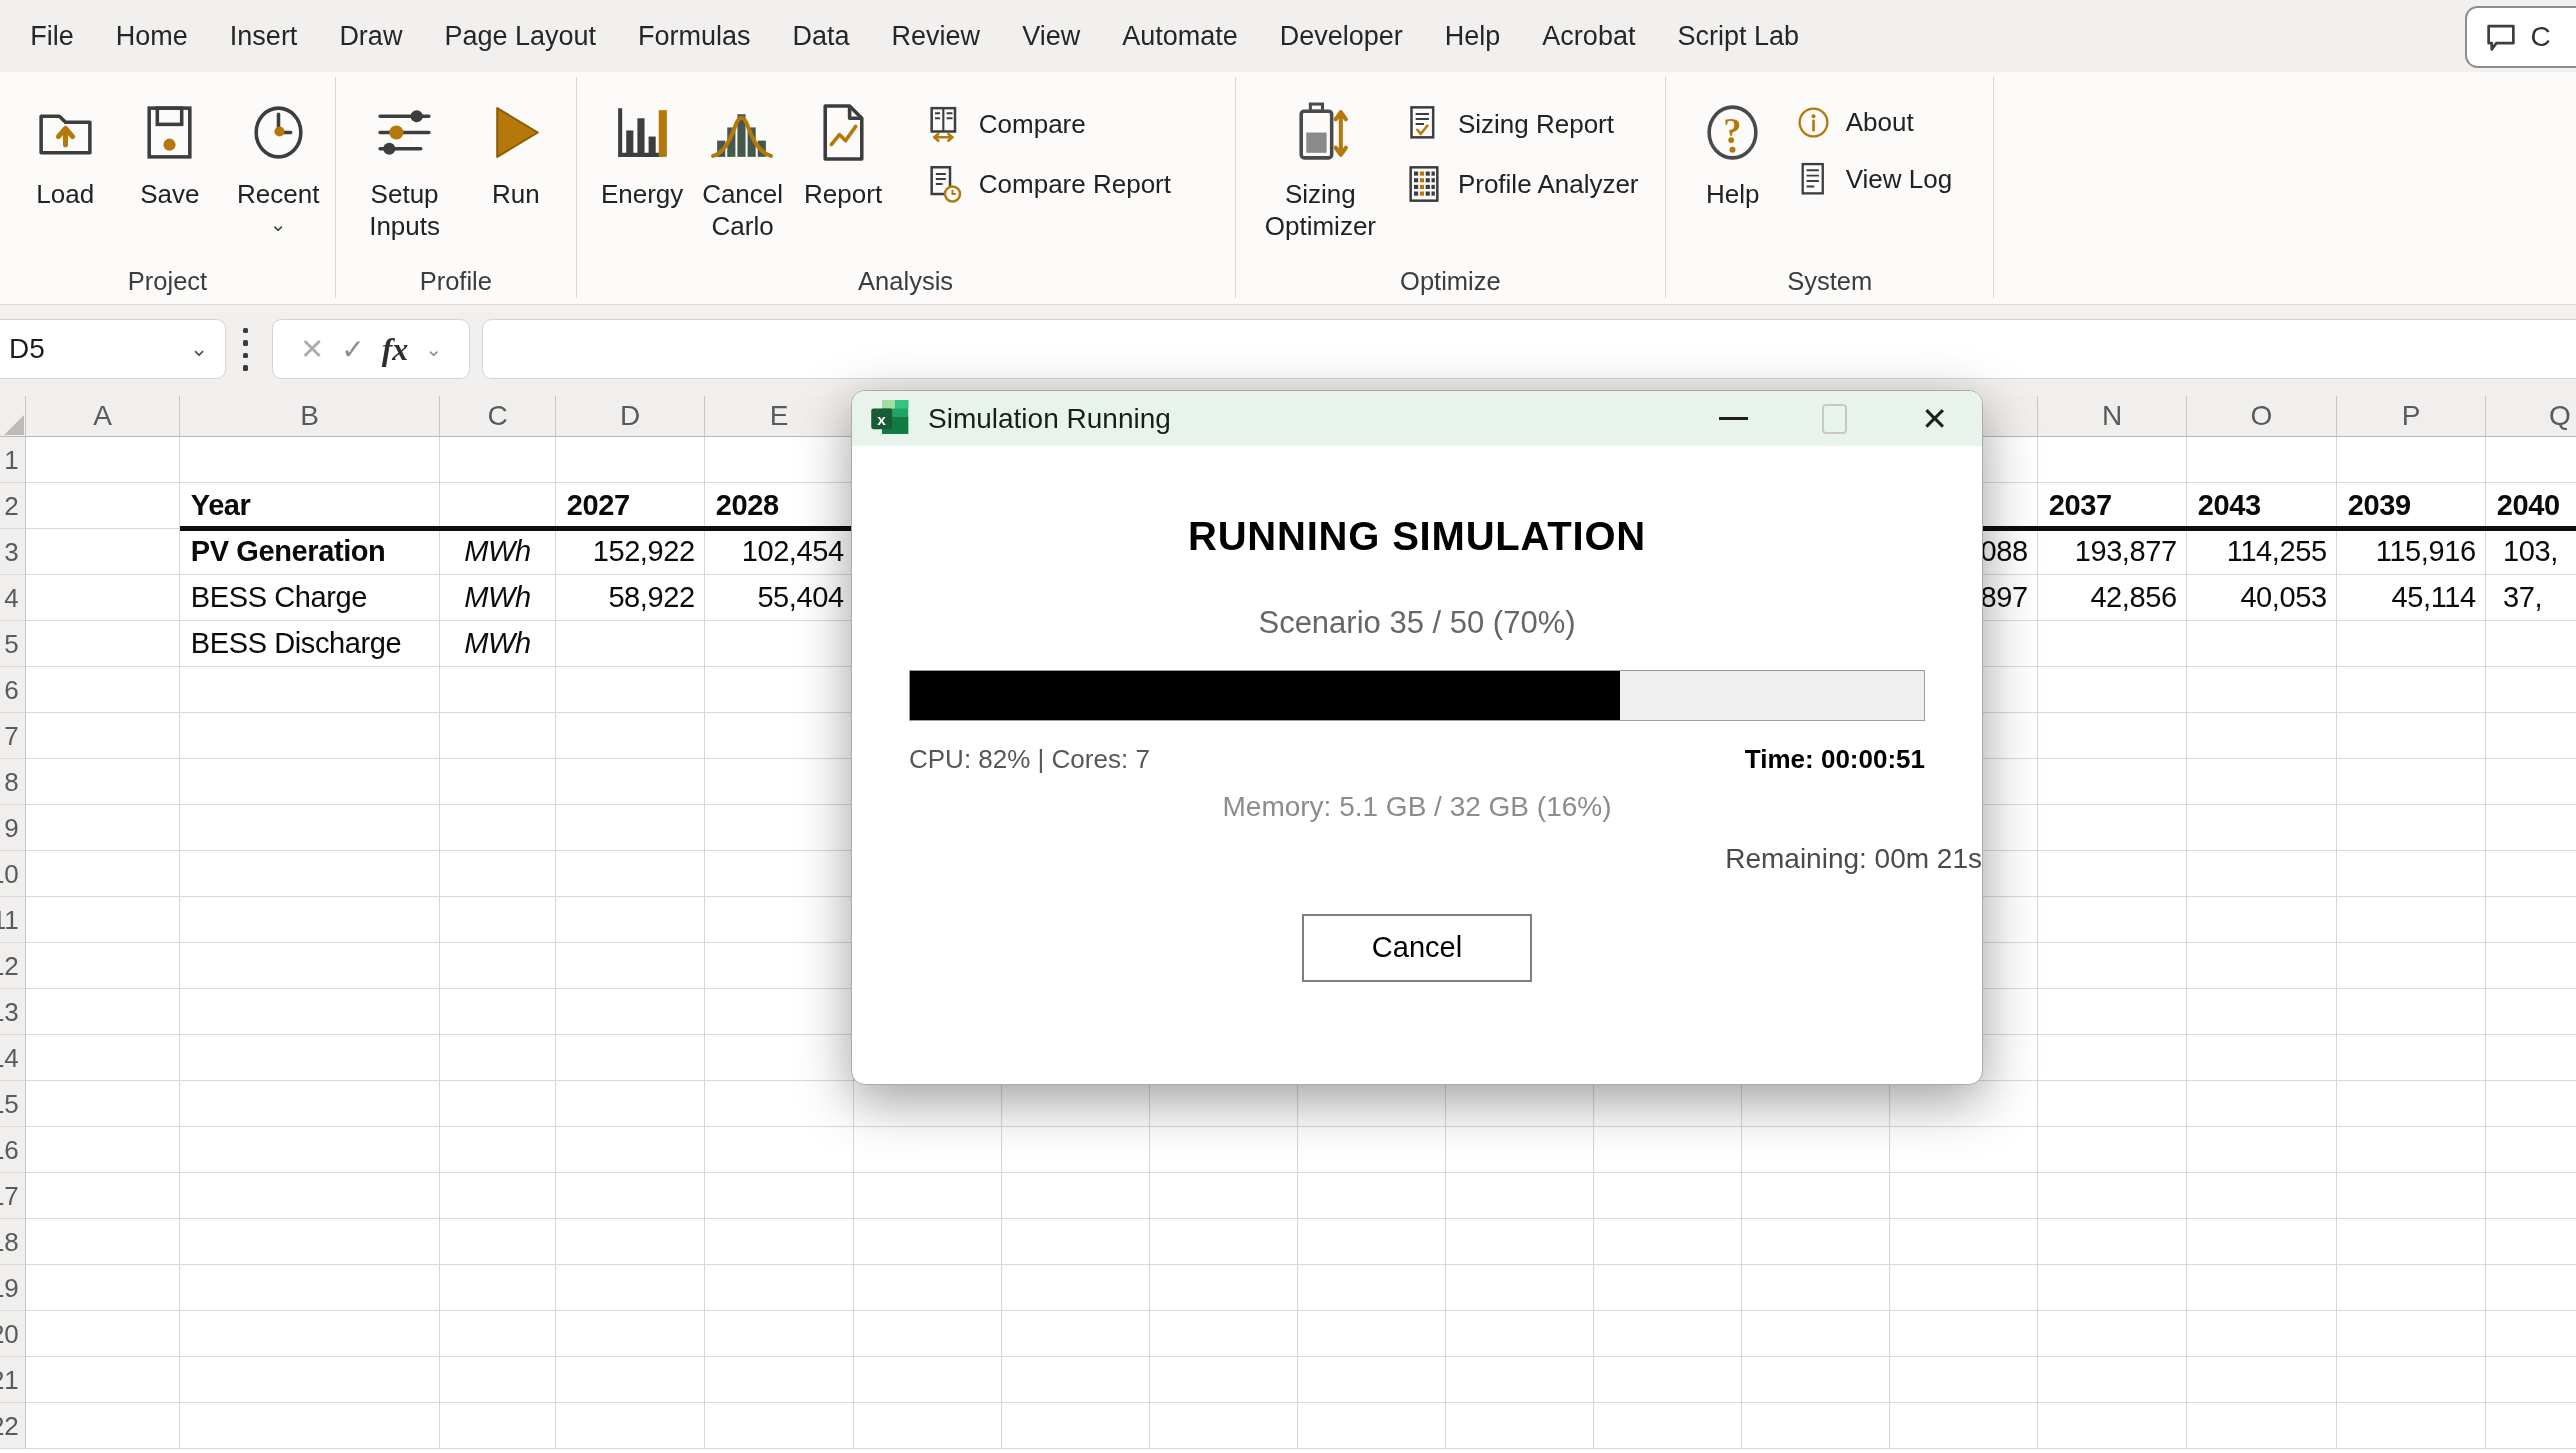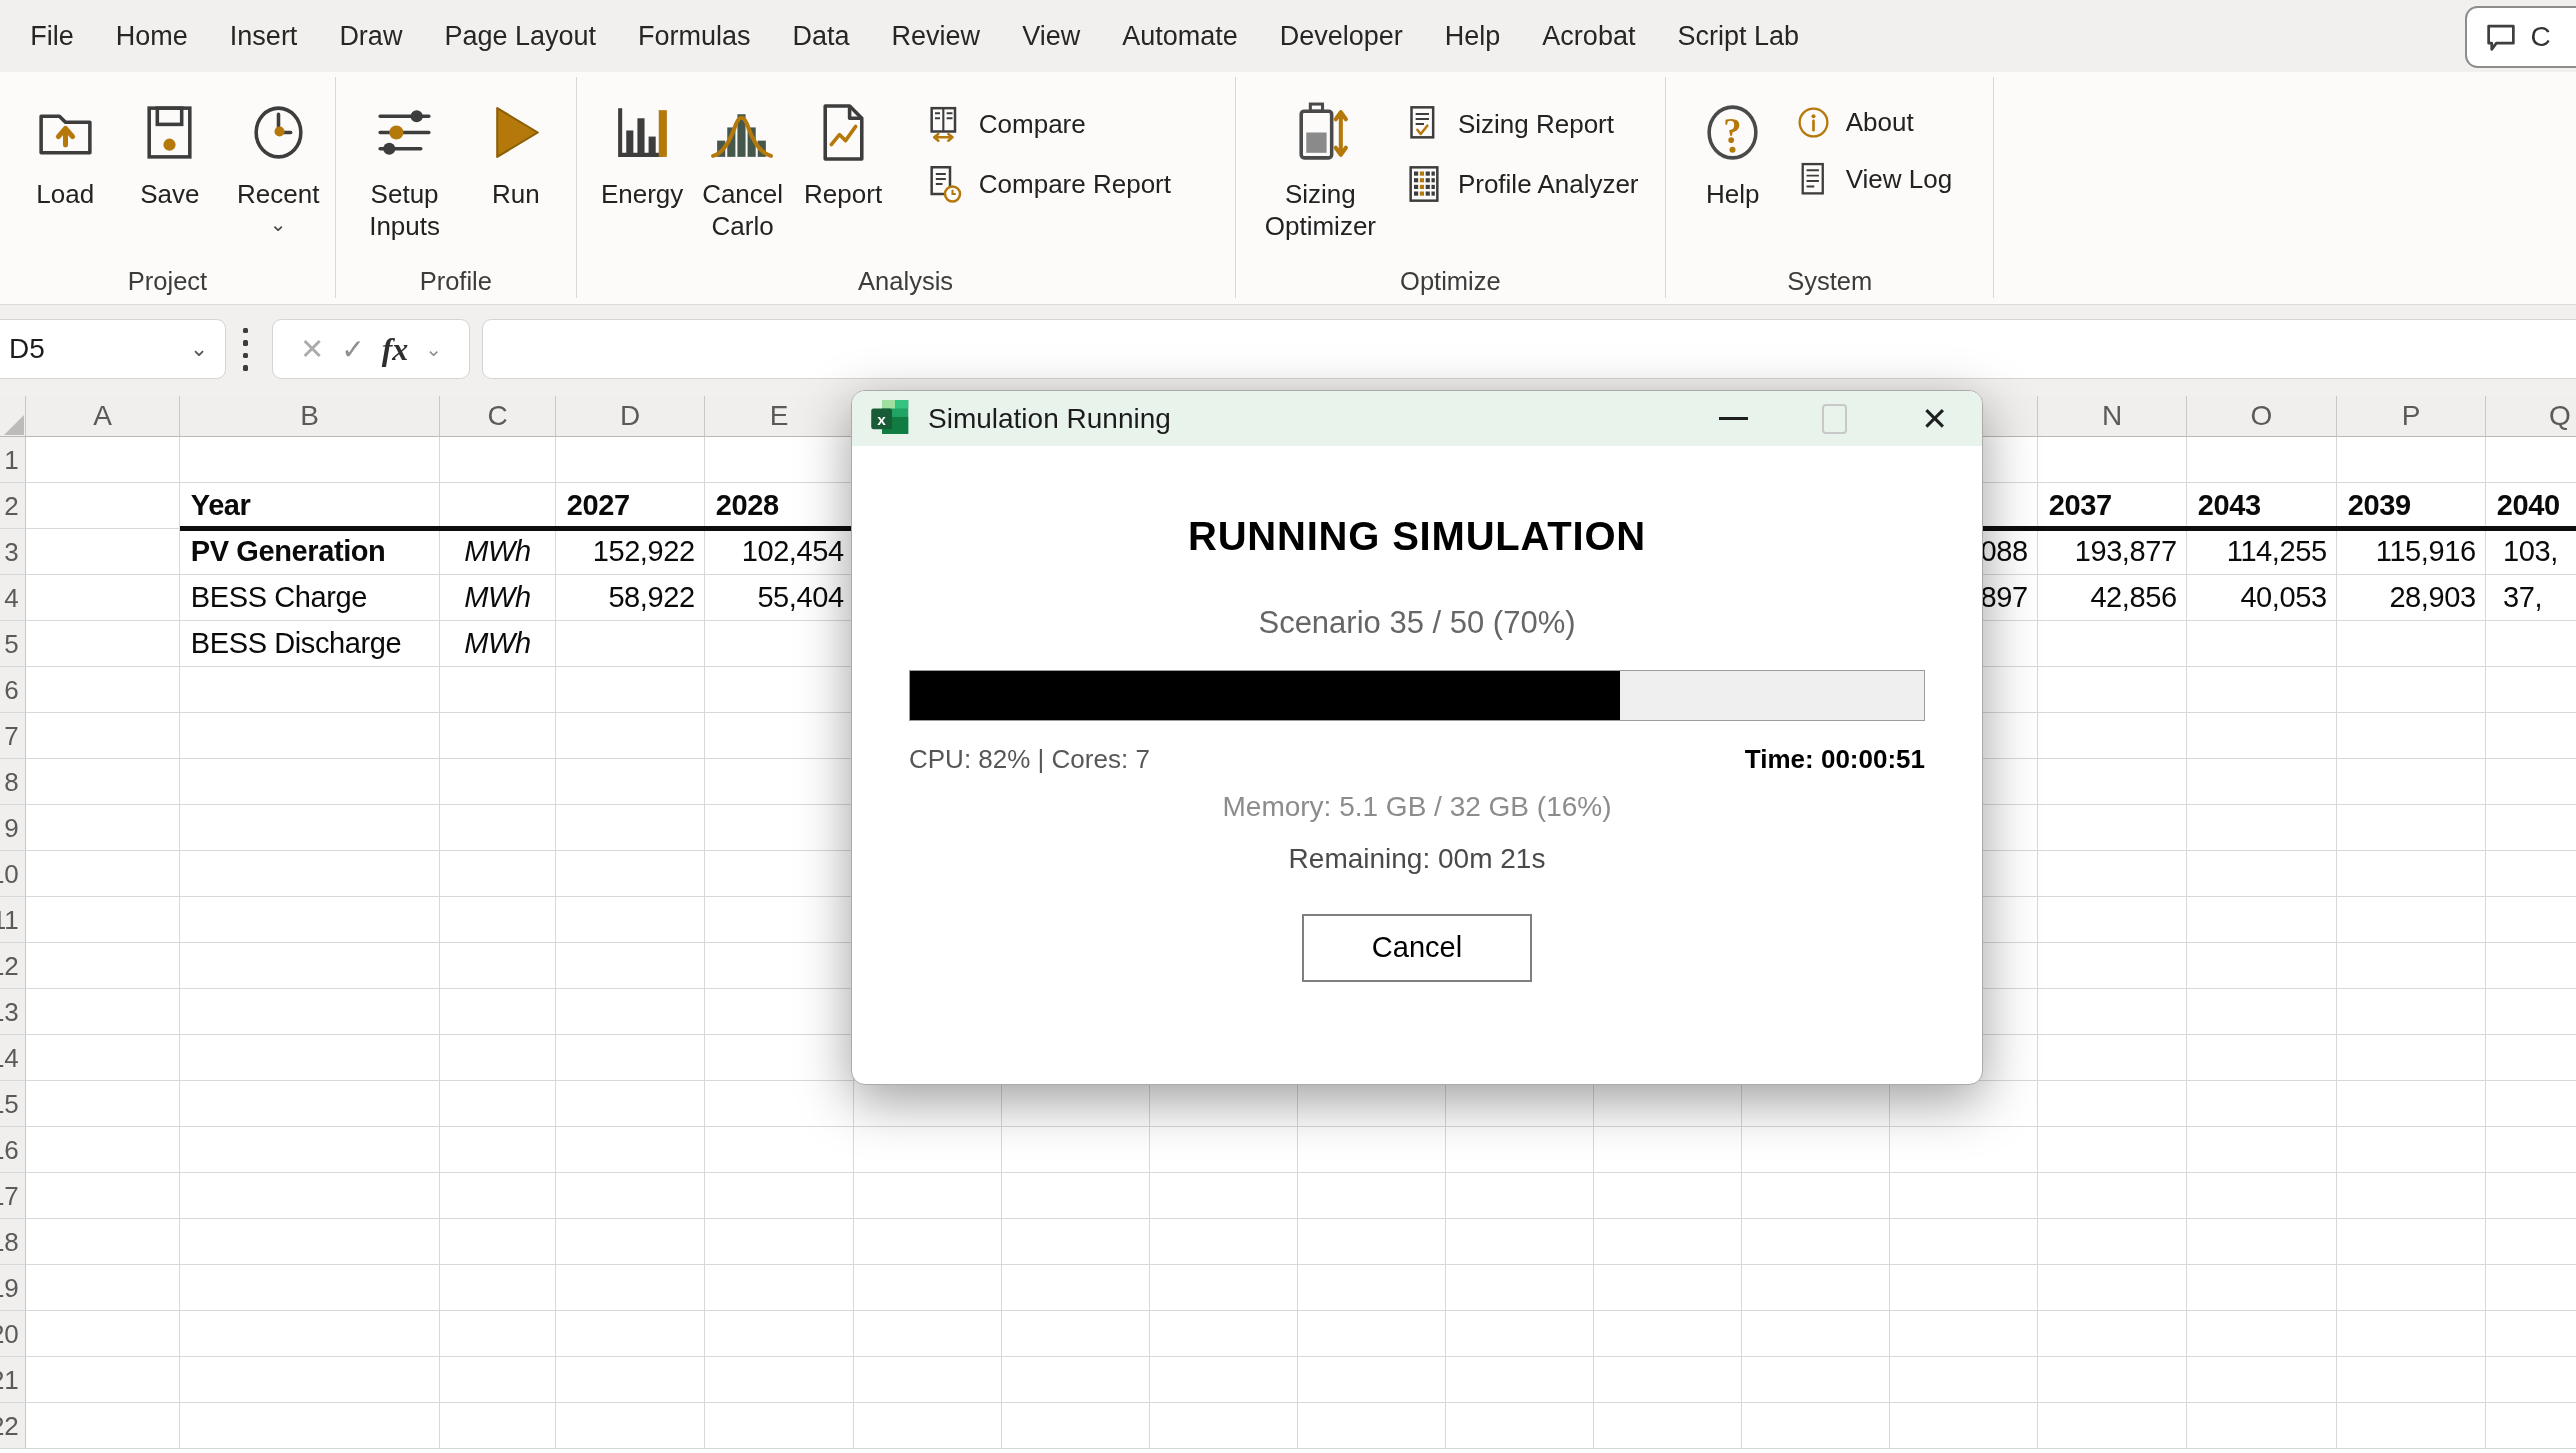--- a/index.html
+++ b/index.html
@@ -88,21 +88,21 @@
   .dbody{text-align:center;}
   .dheading{margin-top:68px;font-size:40px;font-weight:700;letter-spacing:0.8px;color:#000;}
   .dscenario{margin-top:46px;font-size:31px;color:#666;}
   .pbar{margin:29px auto 0 auto;width:1016px;height:51px;border:1.5px solid #9C9C9C;
     background:#EFEFEF;box-sizing:border-box;}
   .pfill{height:100%;background:#000;}
   .dstats{margin:23px auto 0 auto;width:1016px;display:flex;justify-content:space-between;align-items:center;}
   .dcpu{font-size:26px;color:#575757;}
   .dtime{font-size:26px;color:#000;font-weight:700;}
   .dmem{margin-top:15.5px;font-size:28px;color:#8C8C8C;}
-  .drem{margin-top:20px;font-size:28px;color:#4A4A4A;}
+  .drem{margin-top:20px;font-size:28px;color:#4A4A4A;text-align:right;}
   .cancel-btn{margin-top:39px;width:230px;height:68px;background:#fff;border:2.3px solid #7F7F7F;
     font-size:29px;color:#000;font-family:"Liberation Sans",sans-serif;cursor:pointer;}
 
   svg{display:block;}
 </style>
 </head>
 <body>
 
 <div id="screen">
 
@@ -483,21 +483,21 @@
         <div class="gcell" style="width: 148px;"></div>
         <div class="gcell" style="width: 148px;"></div>
         <div class="gcell" style="width: 148px;"></div>
         <div class="gcell" style="width: 148px;"></div>
         <div class="gcell" style="width: 148px;"></div>
         <div class="gcell" style="width: 148px;"></div>
         <div class="gcell" style="width: 148px;"></div>
         <div class="gcell c-num" style="width: 148px;">897</div>
         <div class="gcell c-num" style="width: 149px;">42,856</div>
         <div class="gcell c-num" style="width: 150px;">40,053</div>
-        <div class="gcell c-num" style="width: 149px;">28,903</div>
+        <div class="gcell c-num" style="width: 149px;">45,114</div>
         <div class="gcell c-frag" style="width: 149px;">37,</div>
       </div>
       <div class="grow">
         <div class="rhead">
           <span>5</span>
         </div>
         <div class="gcell" style="width: 154px;"></div>
         <div class="gcell" style="width: 260px;">BESS Discharge</div>
         <div class="gcell c-unit" style="width: 116px;">MWh</div>
         <div class="gcell" style="width: 149px;"></div>

